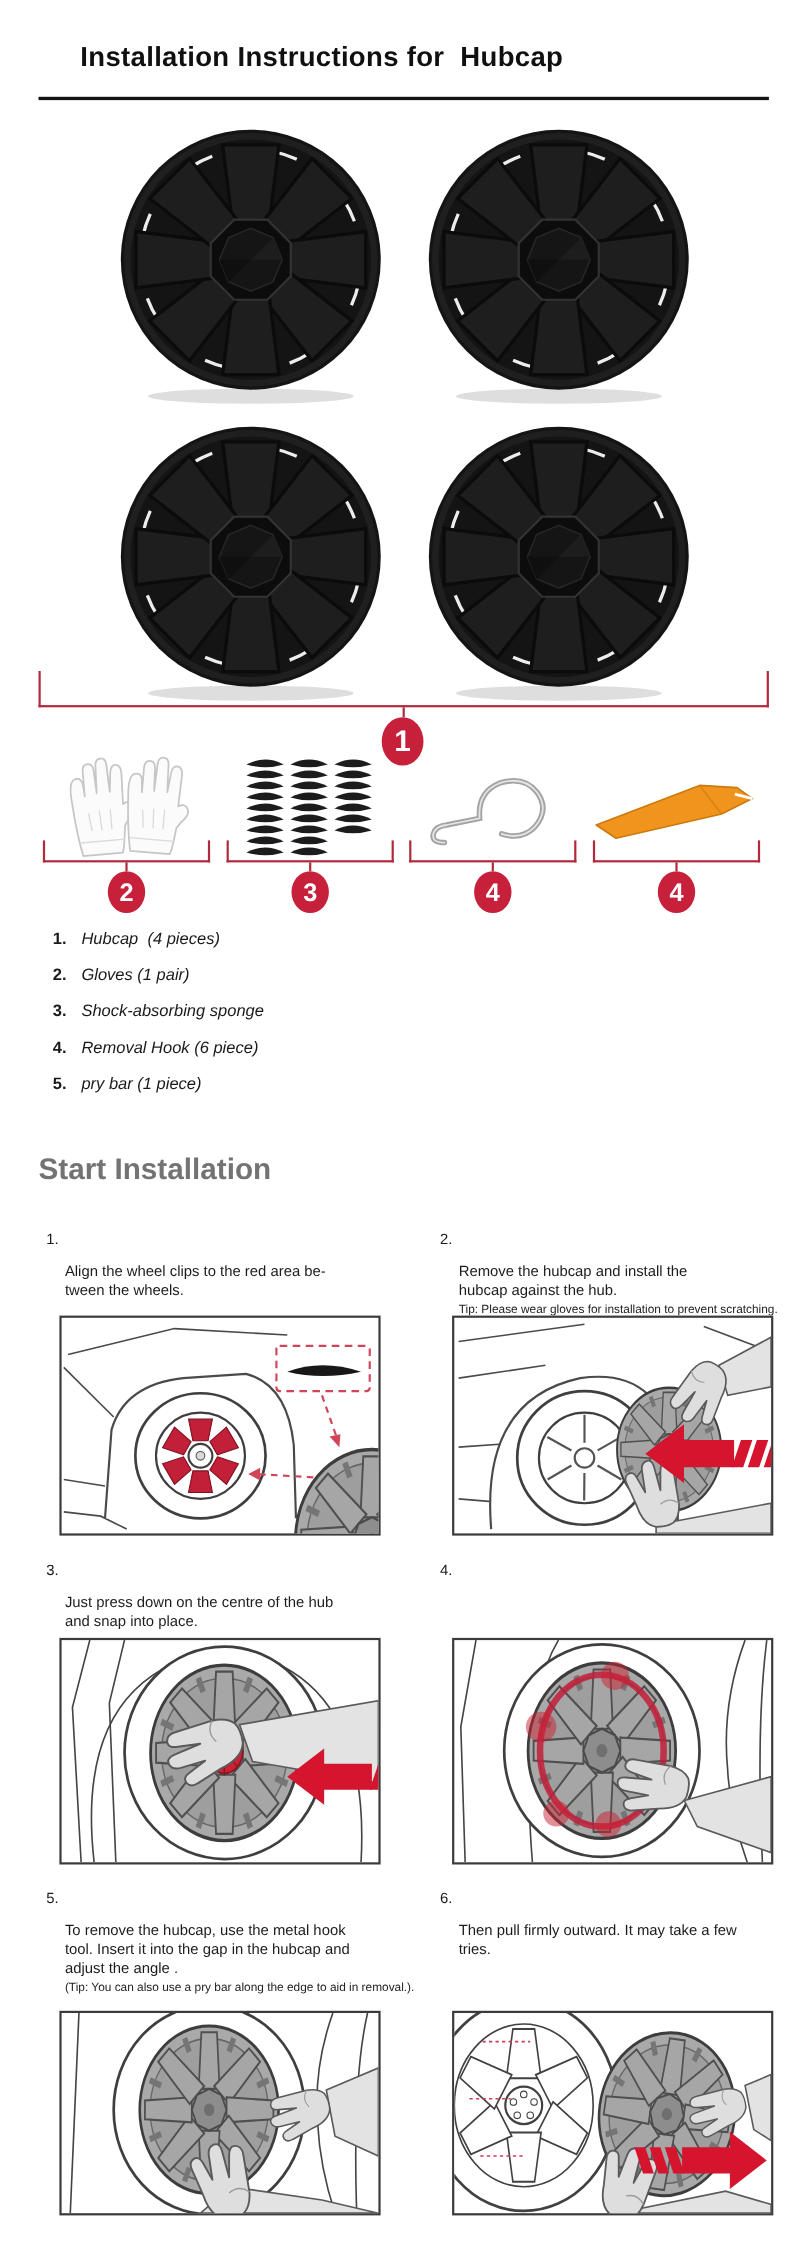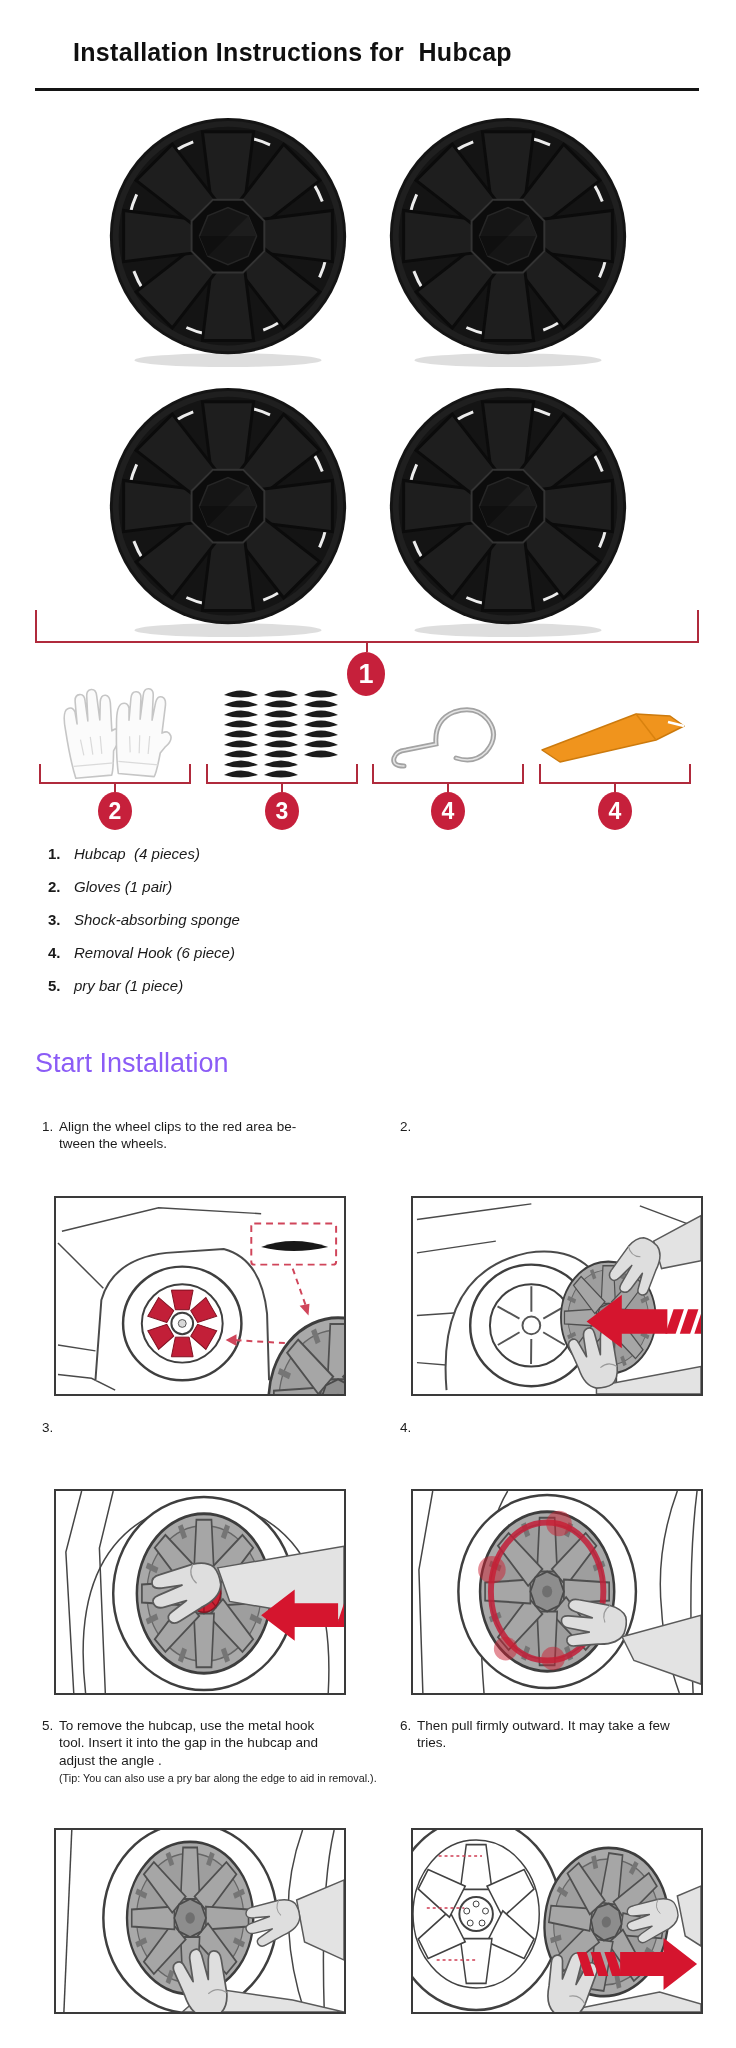--- a/index.html
+++ b/index.html
@@ -10,24 +10,24 @@
   .bracket{position:absolute;border:2px solid #b02a3c;border-top:none;box-sizing:border-box;}
   .tick{position:absolute;width:2px;background:#b02a3c;}
   .badge{position:absolute;background:#c6203b;color:#fff;font-weight:bold;border-radius:50%;display:flex;align-items:center;justify-content:center;}
   .badge.big{width:38px;height:44px;font-size:27px;}
   .badge.sm{width:34px;height:38px;font-size:23px;}
   .item{position:absolute;}
   .plist{position:absolute;left:48px;top:845px;}
   .plrow{height:33px;font-size:15px;display:flex;align-items:flex-start;}
   .plnum{font-weight:bold;width:26px;flex:none;}
   .pltext{white-space:pre;font-style:italic;}
-  .h2{position:absolute;left:35px;top:1048px;font-size:27px;font-weight:normal;color:#8b5cf6;}
+  .h2{position:absolute;left:35px;top:1048px;font-size:27px;font-weight:bold;color:#737373;}
   .step{position:absolute;display:flex;font-size:13.5px;line-height:1.28;color:#1c1c1c;}
   .step-num{width:17px;flex:none;}
-  .step-text{white-space:pre-line;}
+  .step-text{white-space:pre-line;margin-top:29px;}
   .step-tip{white-space:pre-line;font-size:10.8px;line-height:1.18;margin-top:3px;color:#222;}
   .panel{position:absolute;border:2px solid #3a3a3a;background:#fff;box-sizing:border-box;}
   .panel svg{display:block;}
 </style>
 </head>
 <body>
 
 <svg width="0" height="0" style="position:absolute" aria-hidden="true">
   <defs>
     <symbol id="hubcap" viewBox="0 0 260 260">
@@ -209,20 +209,25 @@
 
 <div class="step" style="left:42px;top:1118px;width:330px">
   <span class="step-num">1.</span>
   <div>
       <div class="step-text">Align the wheel clips to the red area be-
 tween the wheels.</div>
     </div>
 </div>
 <div class="step" style="left:400px;top:1118px;width:330px">
   <span class="step-num">2.</span>
+  <div>
+      <div class="step-text">Remove the hubcap and install the
+hubcap against the hub.</div>
+       <div class="step-tip">Tip: Please wear gloves for installation to prevent scratching.</div>
+    </div>
 </div>
 
 <div class="panel" style="left:54px;top:1196px;width:292px;height:200px">
 <svg width="288" height="196" viewBox="0 0 292 200" preserveAspectRatio="none">
   <g fill="none" stroke="#4a4a4a" stroke-width="1.5">
     <path d="M6,34 L104,10 L208,16"></path>
         <path d="M2,46 L48,92"></path>
     <path d="M2,150 L40,156"></path>
         <path d="M2,180 L36,184 L60,196"></path>
   </g>
@@ -280,20 +285,24 @@
         <use href="#hand"></use>
       </g>
   <g>
         <use href="#arrow-l" transform="translate(176,126) scale(1.05)"></use>
       </g>
 </svg>
 </div>
 
 <div class="step" style="left:42px;top:1419px;width:335px">
   <span class="step-num">3.</span>
+  <div>
+      <div class="step-text">Just press down on the centre of the hub
+and snap into place.</div>
+    </div>
 </div>
 <div class="step" style="left:400px;top:1419px;width:335px">
   <span class="step-num">4.</span>
 </div>
 
 <div class="panel" style="left:54px;top:1489px;width:292px;height:206px">
 <svg width="288" height="202" viewBox="0 0 292 205" preserveAspectRatio="none">
   <g fill="none" stroke="#454545" stroke-width="1.5">
     <path d="M26,0 L10,62 L18,205"></path>
         <path d="M58,0 L44,58 L50,205"></path>

